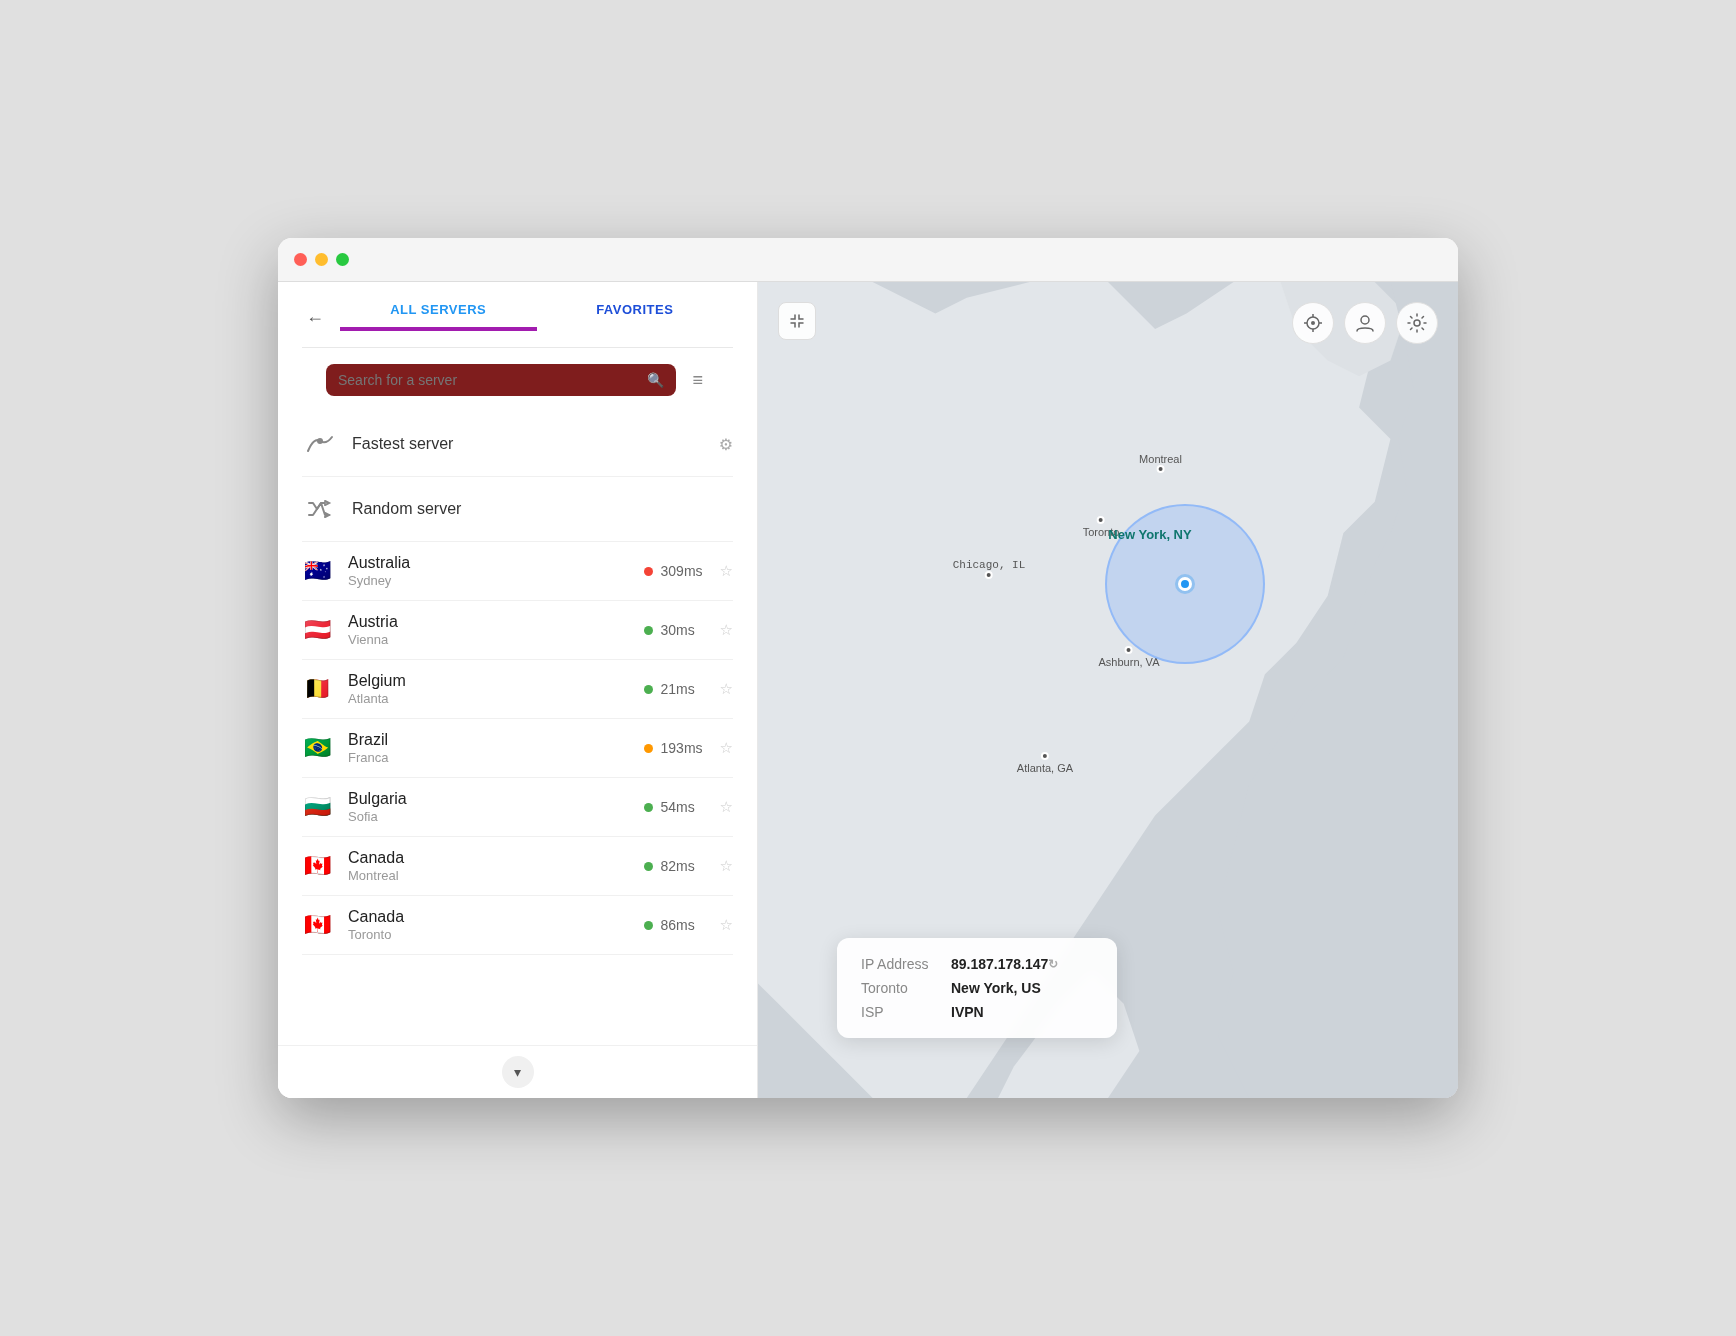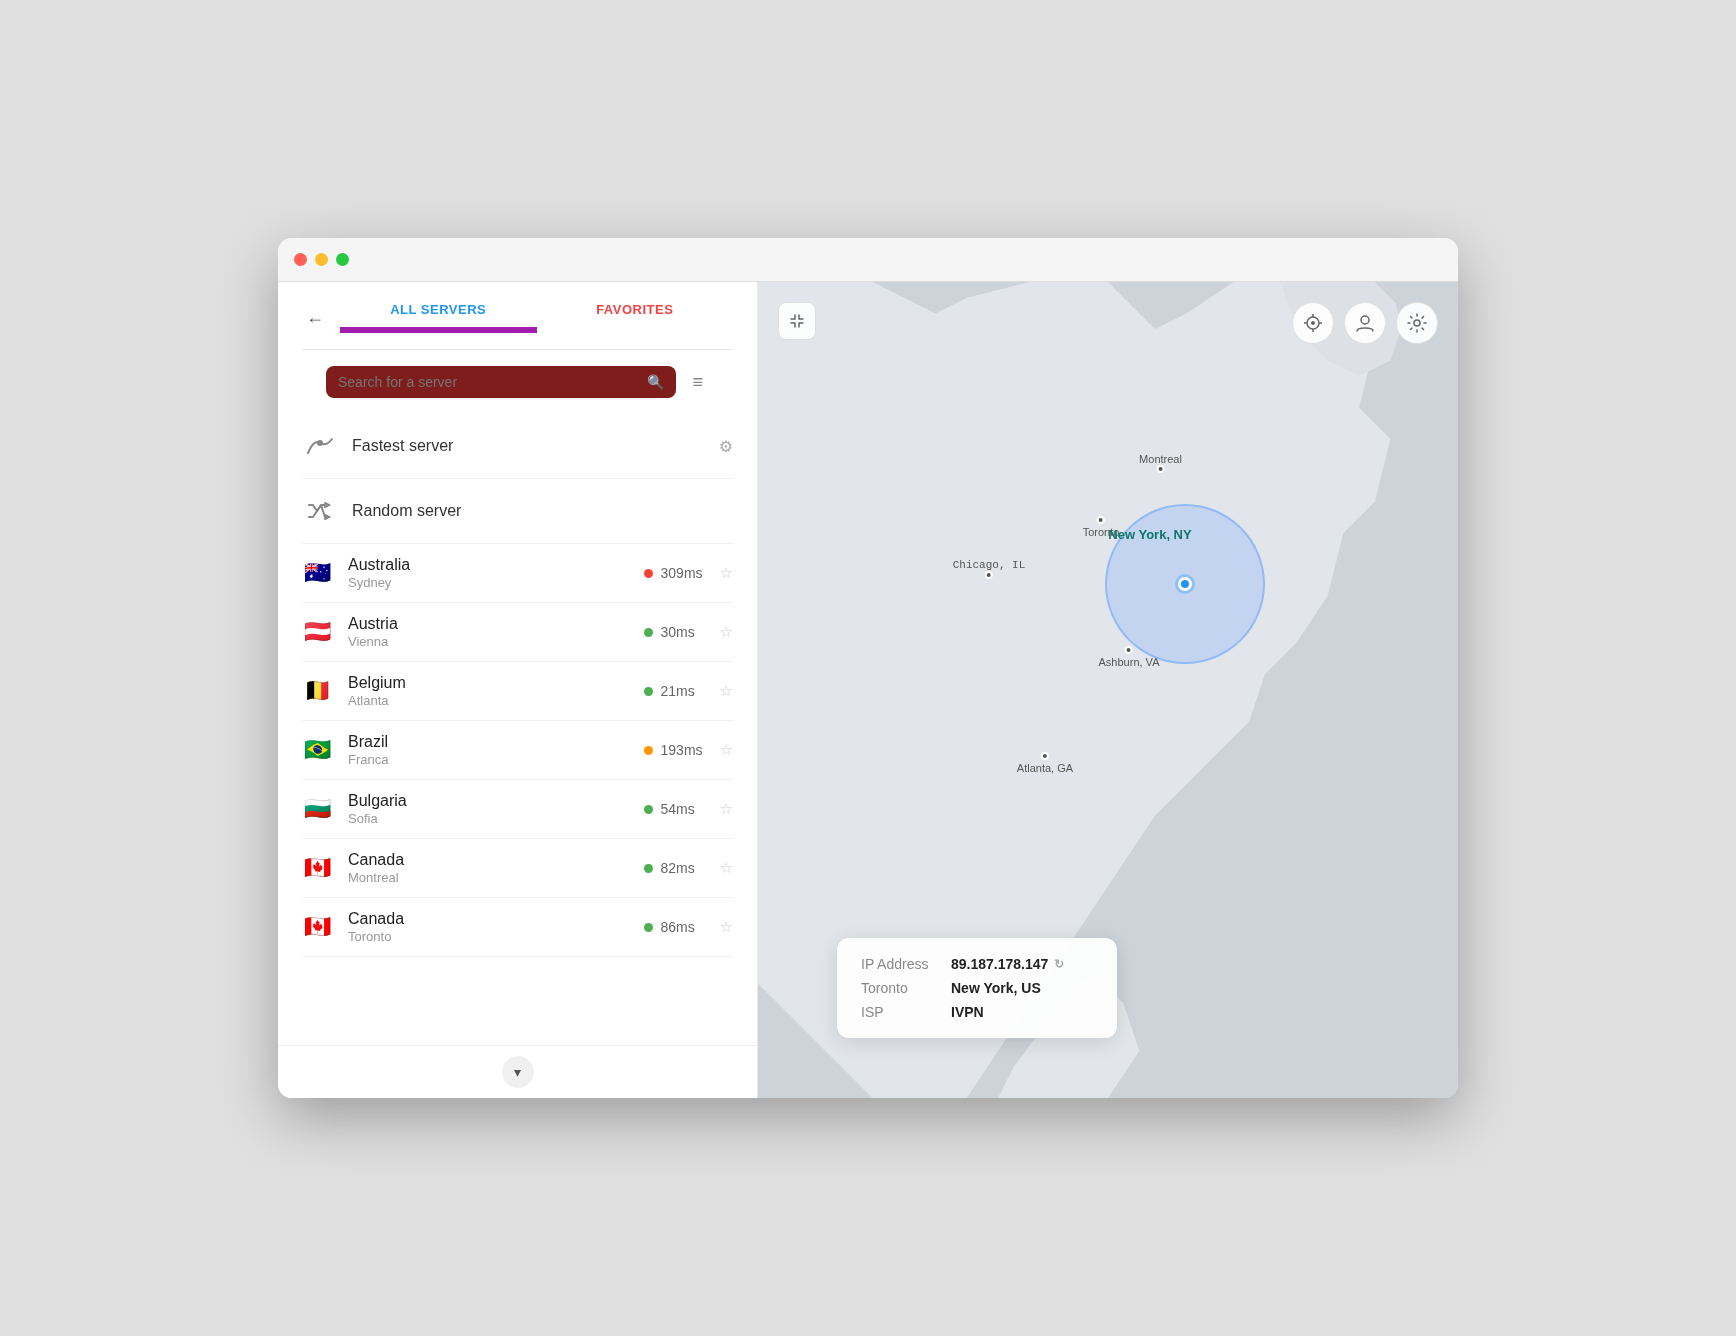--- a/index.html
+++ b/index.html
@@ -80,27 +80,27 @@
       flex: 1;
     }
     .tab {
       flex: 1;
       text-align: center;
       padding-bottom: 10px;
       font-size: 13px;
       font-weight: 600;
       letter-spacing: 0.5px;
       cursor: pointer;
-      color: #ef4444;
+      color: #1d4ed8;
       border-bottom: 2px solid transparent;
       text-transform: uppercase;
     }
     .tab.active {
       color: #2196f3;
-      border-bottom: 6px solid #a21caf;
+      border-bottom: 4px solid #a21caf;
     }
     .tab-divider {
       height: 1px;
       background: #e8e8e8;
       margin: 0;
     }
     .search-row {
       display: flex;
       align-items: center;
       gap: 10px;
@@ -327,21 +327,20 @@
     .info-label {
       color: #888;
       width: 90px;
       flex-shrink: 0;
     }
     .info-value {
       color: #222;
       font-weight: 600;
       display: flex;
       align-items: center;
-      gap: 6px;
     }
     .refresh-icon {
       color: #aaa;
       font-size: 12px;
       cursor: pointer;
     }
     
     .city-marker {
       position: absolute;
       display: flex;

